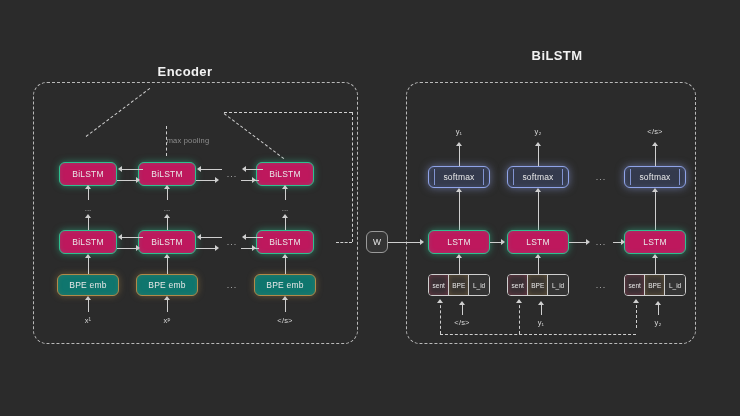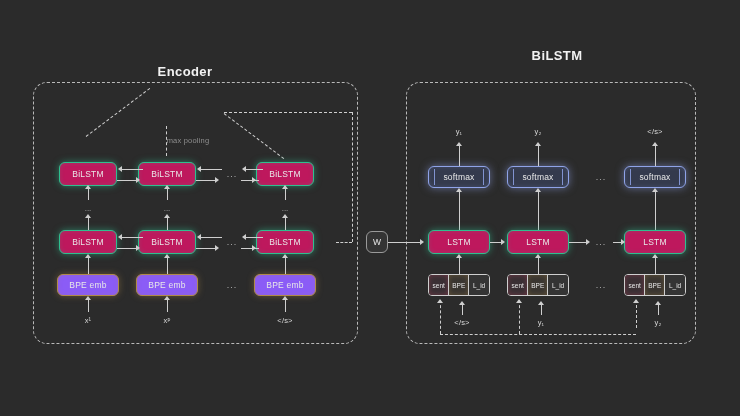--- a/index.html
+++ b/index.html
@@ -52,21 +52,21 @@
     background:#be185d;
     box-shadow:0 0 7px rgba(47,191,143,.55), inset 0 0 5px rgba(47,191,143,.18);
   }
   .node.pink{
     border-color:#d1476b;
     background:#3a3034;
     box-shadow:0 0 7px rgba(209,71,107,.5), inset 0 0 5px rgba(209,71,107,.18);
   }
   .node.tan{
     border-color:#b08a4a;
-    background:#8b5cf6;
+    background:#0f766e;
     box-shadow:0 0 7px rgba(176,138,74,.45), inset 0 0 5px rgba(176,138,74,.16);
   }
   .node.blue{
     border-color:#8fa3e8;
     background:#343murky;
     background:#343a4d;
     box-shadow:0 0 8px rgba(143,163,232,.55), inset 0 0 5px rgba(143,163,232,.2);
   }
   .node.plain{
     border-color:#9a9a9a;

